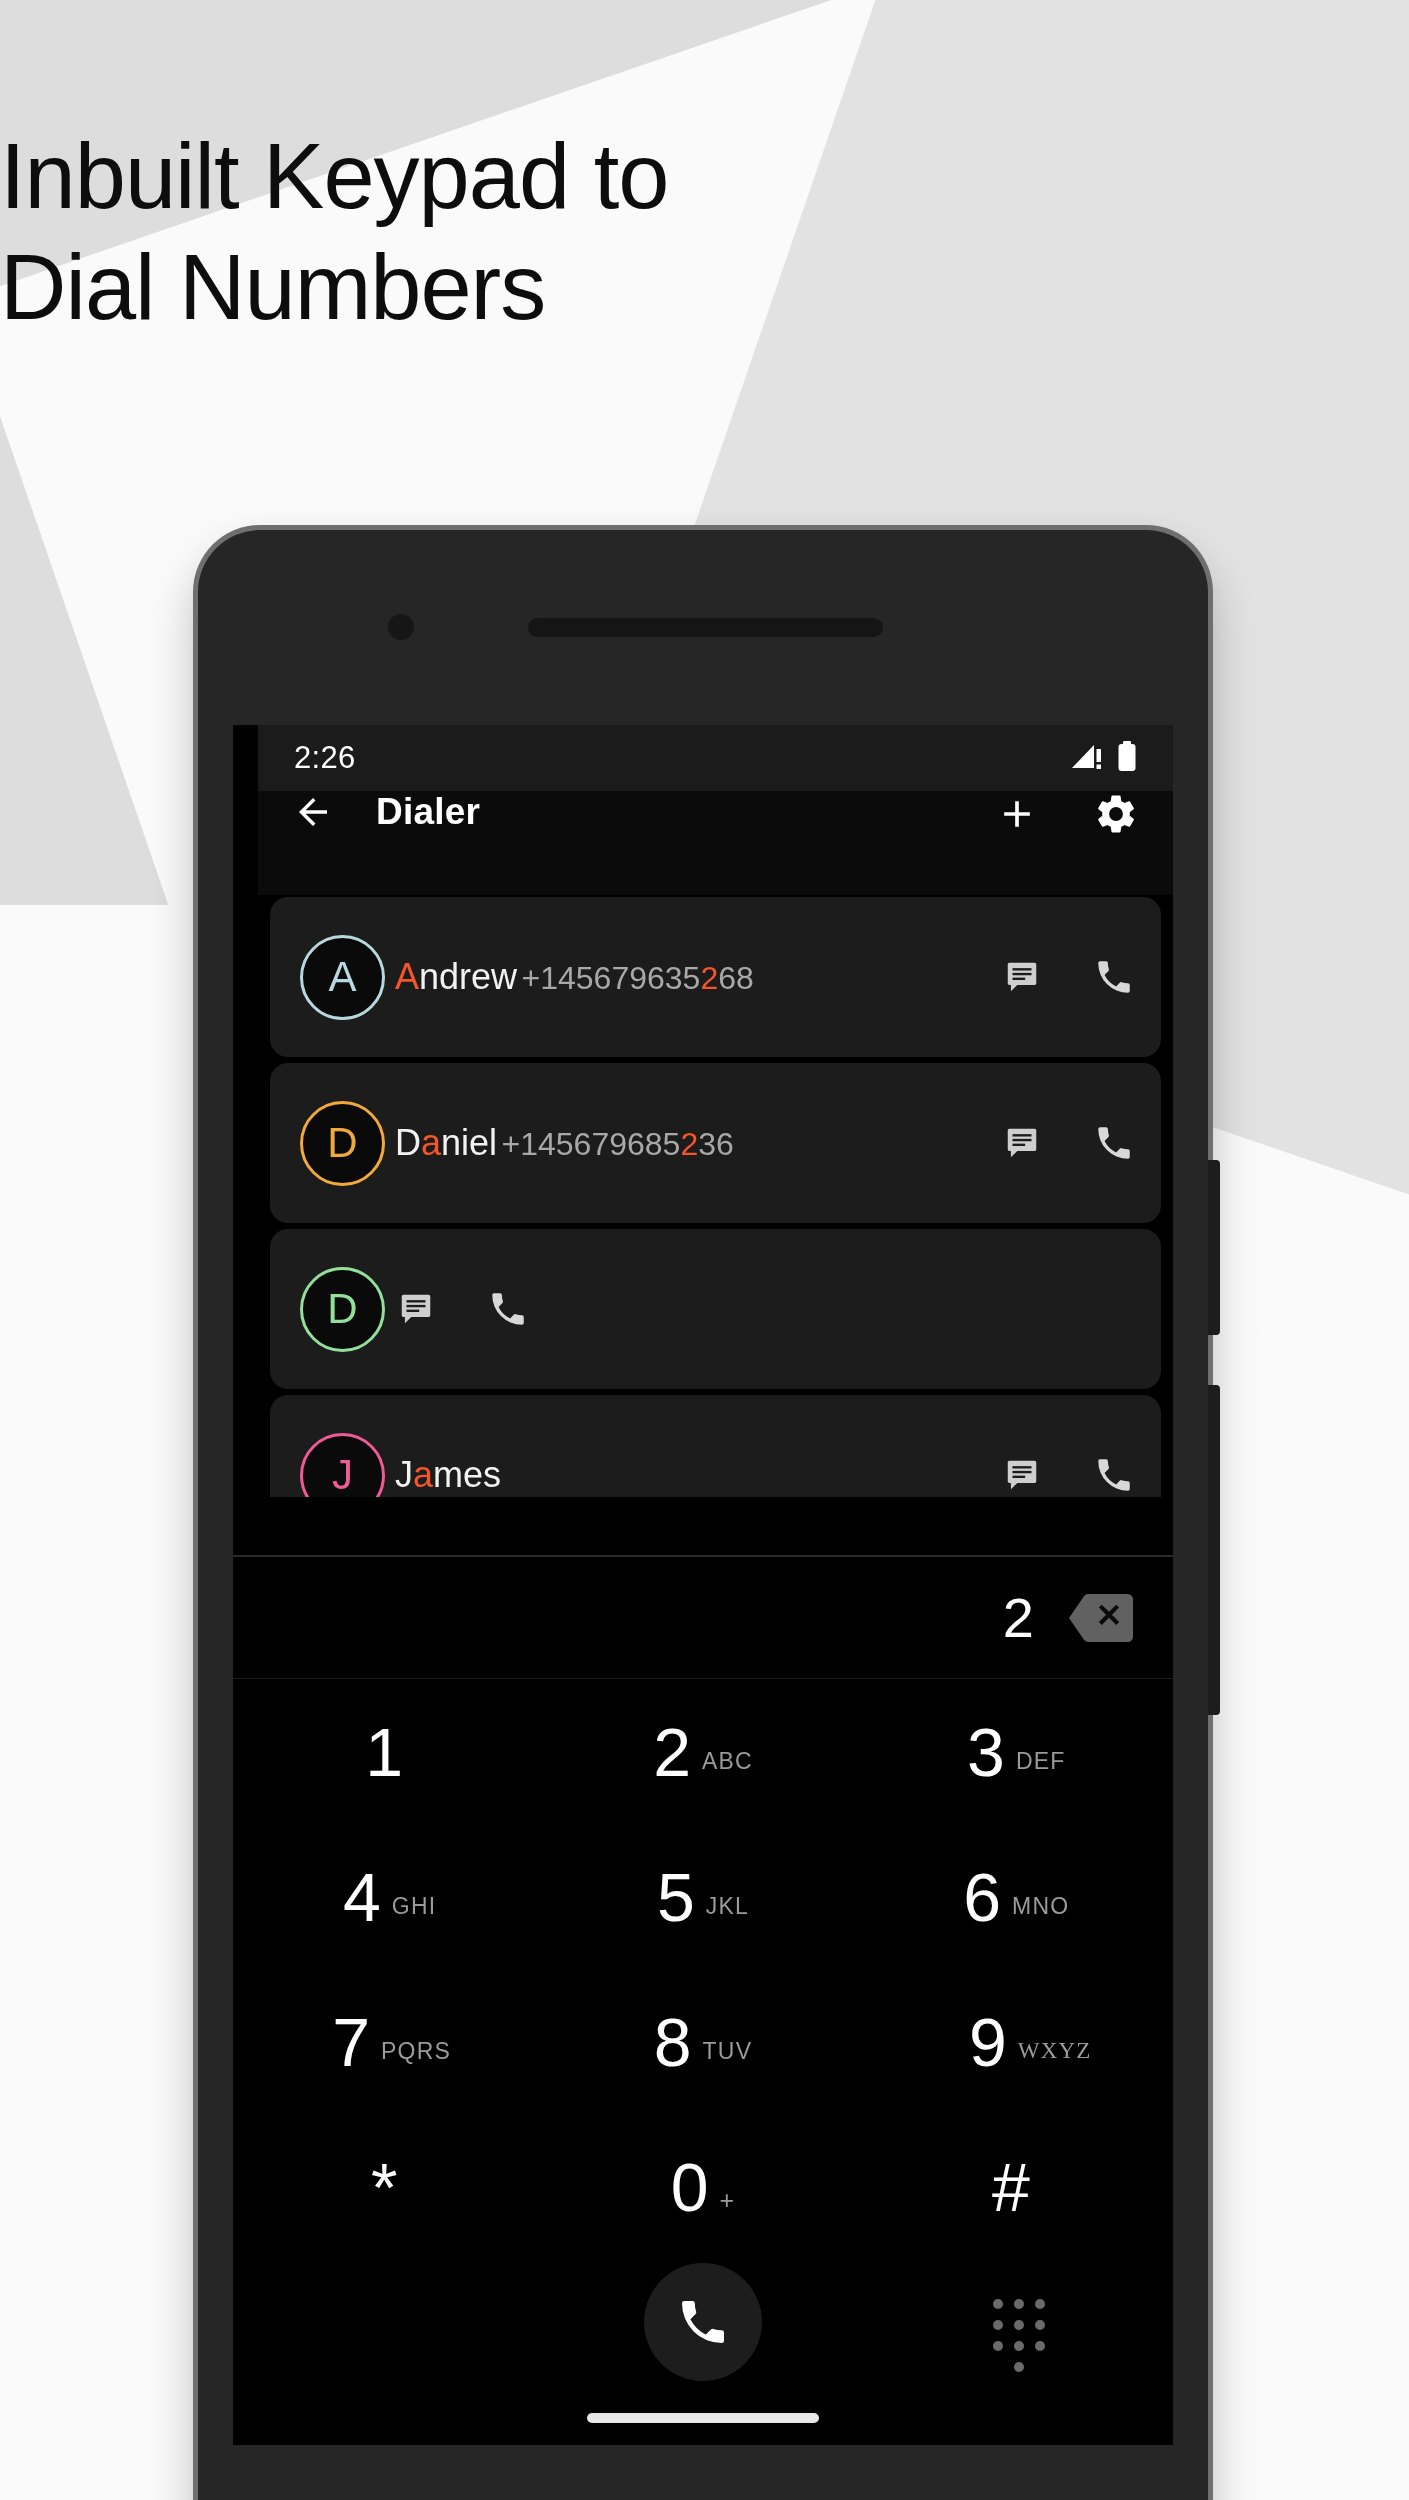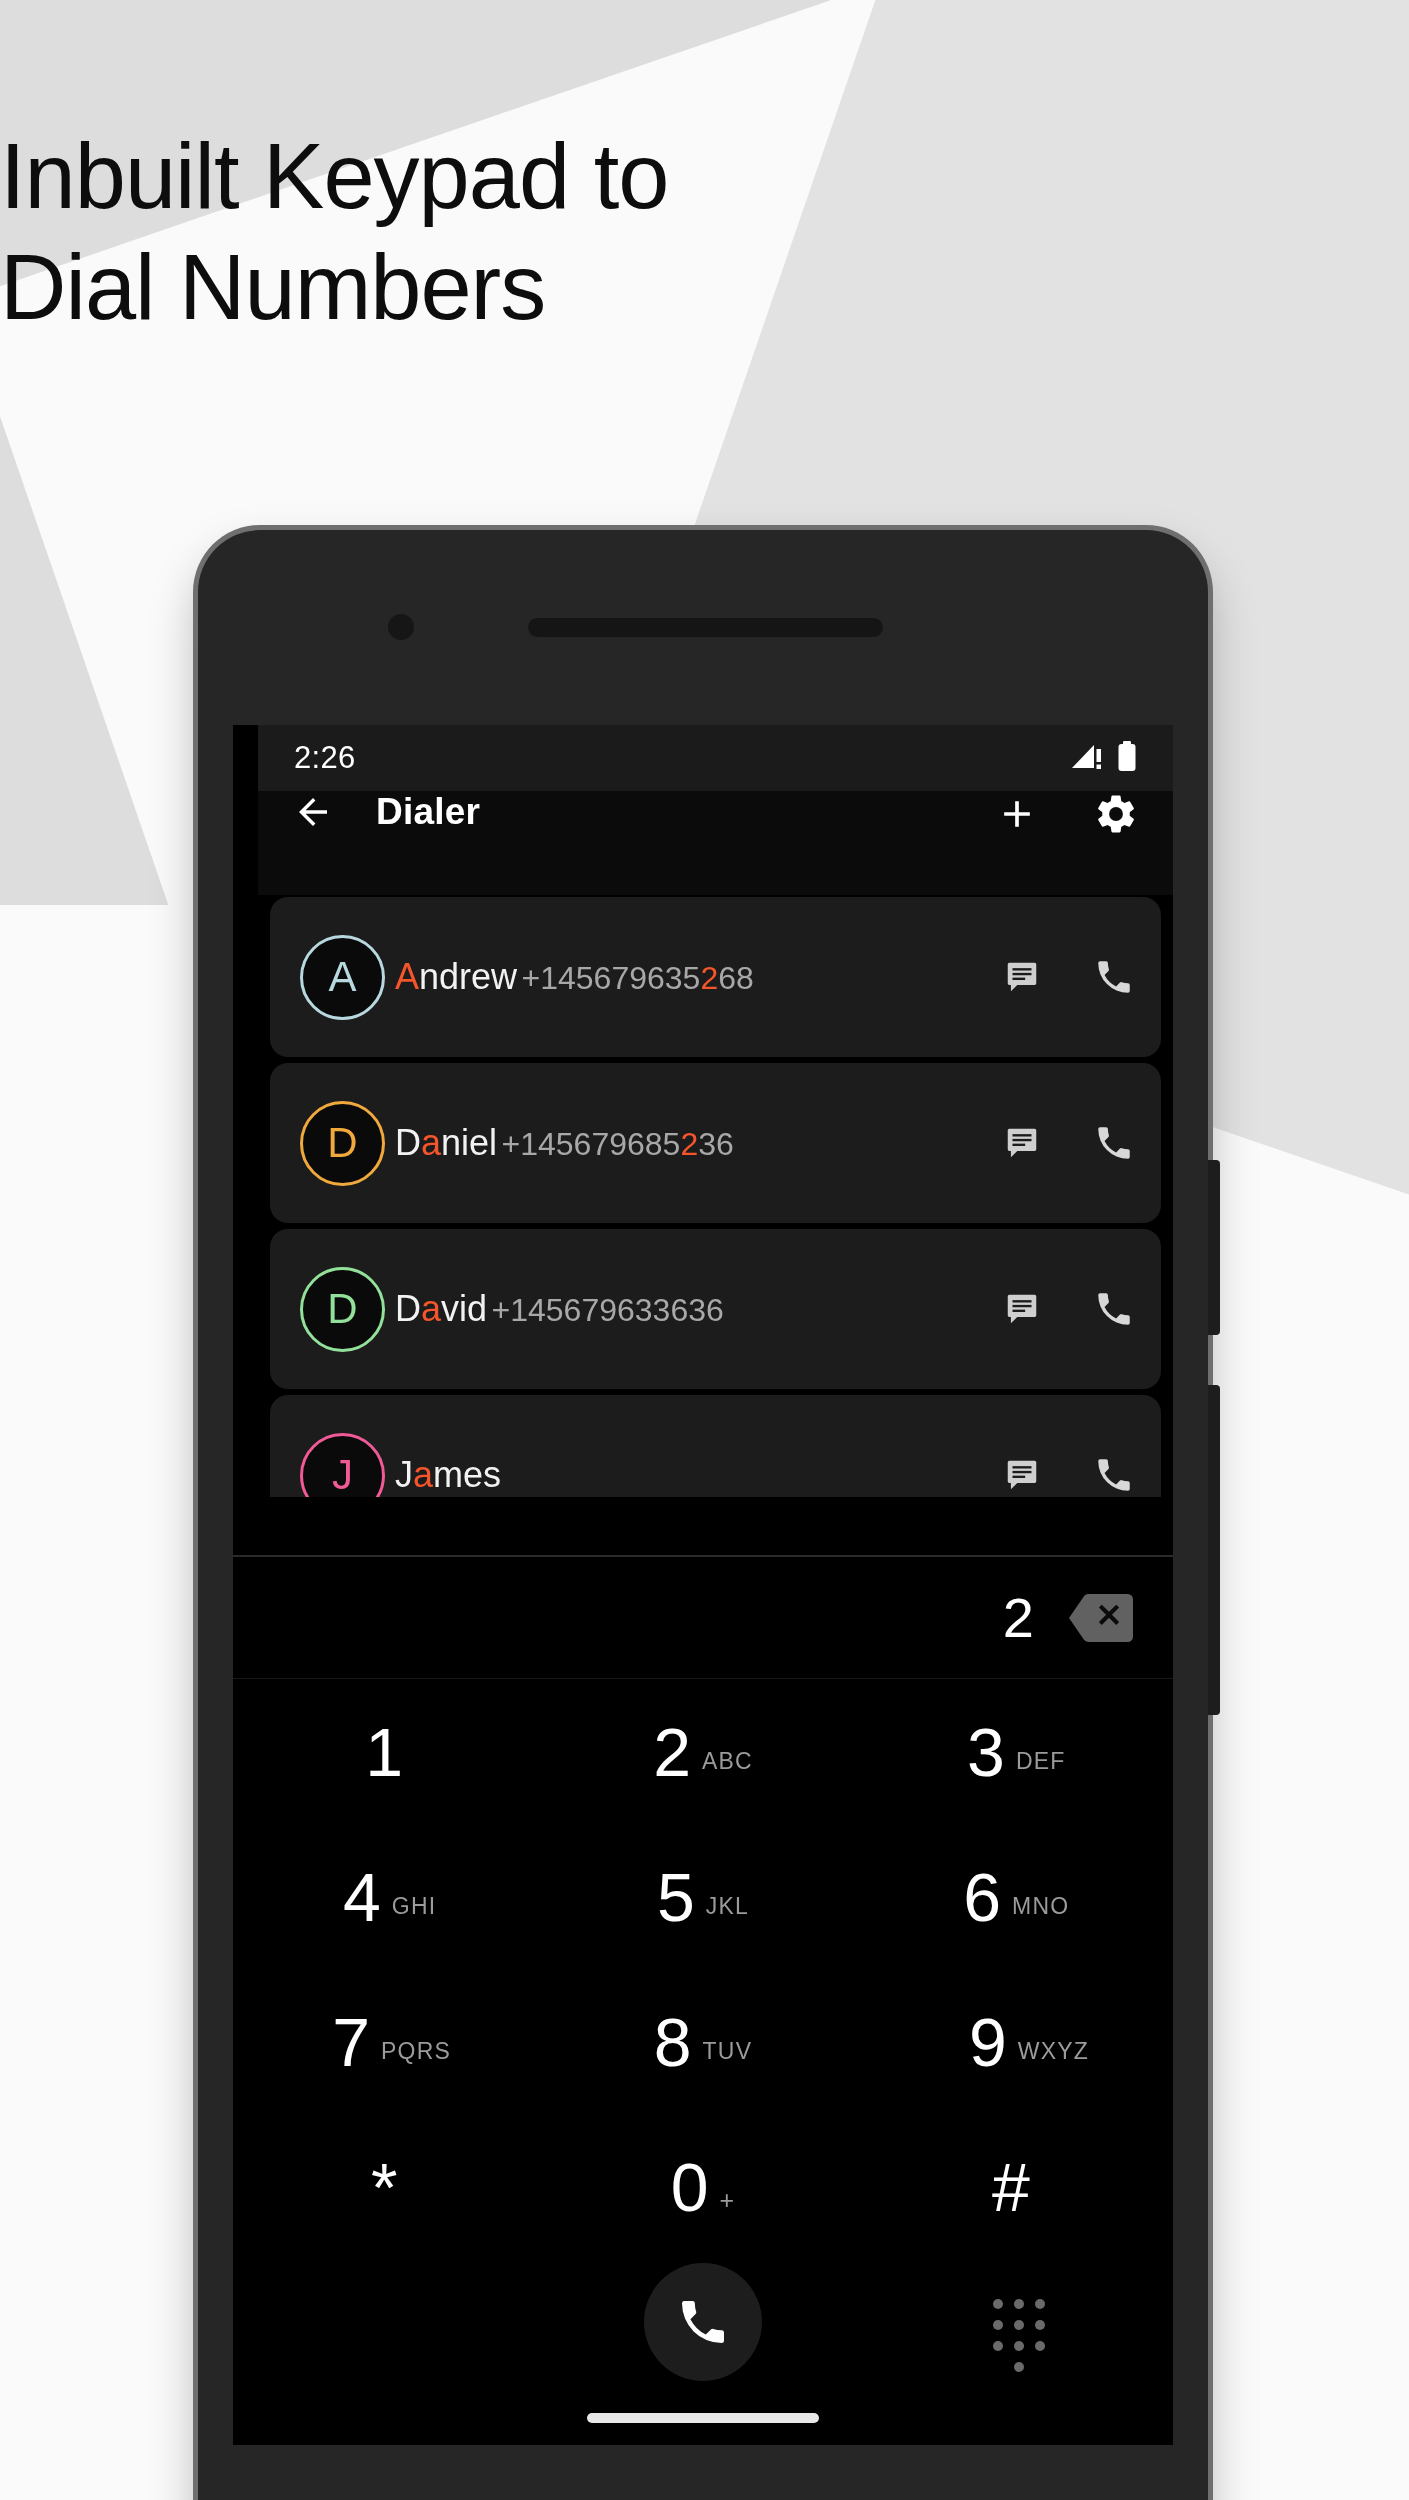--- a/index.html
+++ b/index.html
@@ -338,24 +338,20 @@
                 <path d="M6.6 10.8a15.1 15.1 0 0 0 6.6 6.6l2.2-2.2a1 1 0 0 1 1-.24 11.4 11.4 0 0 0 3.6.58 1 1 0 0 1 1 1V20a1 1 0 0 1-1 1A17 17 0 0 1 3 4a1 1 0 0 1 1-1h3.5a1 1 0 0 1 1 1 11.4 11.4 0 0 0 .58 3.6 1 1 0 0 1-.25 1z" fill="#d8d8d8"></path>
               </svg>
             </span>
           </span>
         </div>
 
         <div class="contact-row">
           <span class="avatar" style="border-color:#92e09a;color:#92e09a;">
             <span>D</span>
           </span>
-          <span class="contact-text">
-            <span class="contact-name"><span>D</span><span class="hl">a</span><span>vid</span></span>
-            <span class="contact-number"><span>+145679633636</span></span>
-          </span>
           <span class="contact-actions">
             <span class="icon-btn">
               <svg width="38" height="38" viewBox="0 0 24 24">
                 <path d="M4 3h16a1 1 0 0 1 1 1v12a1 1 0 0 1-1 1H9l-4 4v-4H4a1 1 0 0 1-1-1V4a1 1 0 0 1 1-1z" fill="#cfcfcf"></path>
                 <rect x="6" y="6.4" width="12" height="1.5" fill="#1c1c1c"></rect>
                 <rect x="6" y="9.4" width="12" height="1.5" fill="#1c1c1c"></rect>
                 <rect x="6" y="12.4" width="8" height="1.5" fill="#1c1c1c"></rect>
               </svg>
             </span>
             <span class="icon-btn">
@@ -458,21 +454,21 @@
           <div class="key">
               <span class="key-inner">
             <span class="key-digit">8</span>
             <span class="key-letters">TUV</span>
           </span>
             </div>
 
           <div class="key">
               <span class="key-inner">
             <span class="key-digit">9</span>
-            <span class="key-letters" style="max-width:46px;">WXYZ</span>
+            <span class="key-letters" style="max-width:46px;font-family:Liberation Serif, serif;">WXYZ</span>
           </span>
             </div>
 
           <div class="key">
               <span class="key-inner">
             <span class="key-digit">*</span>
             <span class="key-letters"></span>
           </span>
             </div>
 

